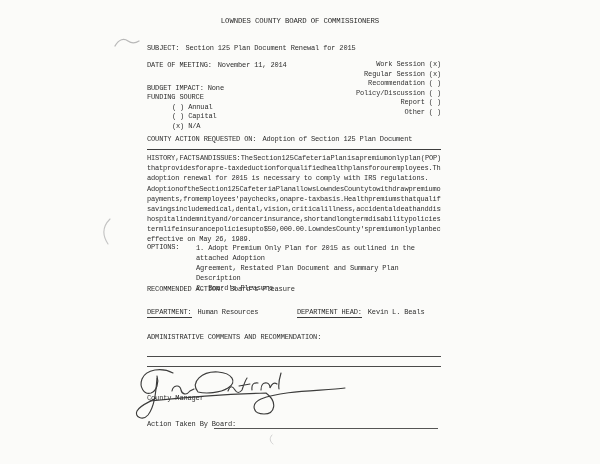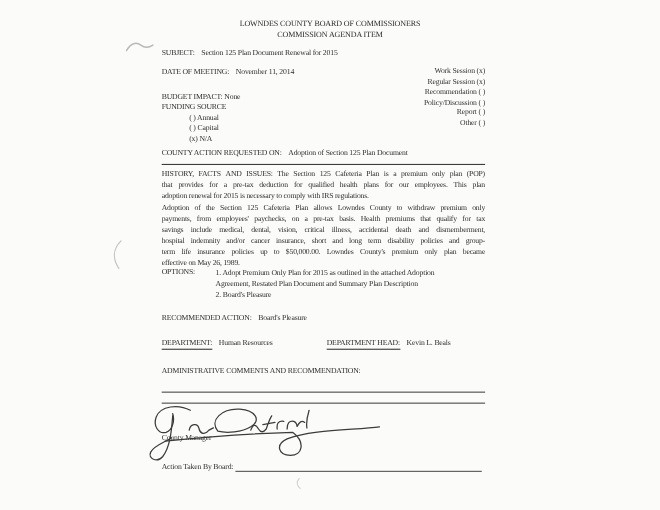--- a/index.html
+++ b/index.html
@@ -1,19 +1,19 @@
 <!DOCTYPE html>
 <html><head>
 <meta charset="utf-8">
 <style>
   html,body{margin:0;padding:0;background:#ffffff;}
   .doc{
     position:relative;width:600px;height:464px;overflow:hidden;
     background:#fbfbf9;
-    font-family:Liberation Serif, serif;
+    font-family:Liberation Mono, monospace;
     color:#2e2e2e;
     -webkit-font-smoothing:antialiased;
   }
   .abs{position:absolute;}
   .t{font-size:7px;letter-spacing:-0.15px;line-height:9.5px;}
   .title-block{left:0;top:17px;width:600px;text-align:center;font-size:7.3px;letter-spacing:-0.1px;line-height:9.6px;color:#2a2a2a;}
   .subject-row{left:147px;top:44px;}
   .date-row{left:147px;top:61px;}
   .lbl-gap{margin-left:6px;}
   .sessions{top:60px;right:159px;text-align:right;line-height:9.5px;color:#333;}
@@ -45,21 +45,20 @@
 <body>
 
 <div class="doc">
 
   <svg class="abs" style="left:114px;top:37px;" width="26" height="12" viewBox="0 0 26 12">
     <path d="M1,9 C5,2 10,1 14,4 C18,7 22,6 25,4" fill="none" stroke="#b8b8b8" stroke-width="1.3" stroke-linecap="round"></path>
   </svg>
 
   <div class="abs title-block">
     <div>LOWNDES COUNTY BOARD OF COMMISSIONERS</div>
-    <div>COMMISSION AGENDA ITEM</div>
   </div>
 
   <div class="abs t subject-row">
     <span>SUBJECT:</span><span class="lbl-gap">Section 125 Plan Document Renewal for 2015</span>
   </div>
   <div class="abs t date-row">
     <span>DATE OF MEETING:</span><span class="lbl-gap">November 11, 2014</span>
   </div>
 
   <div class="abs t sessions">

